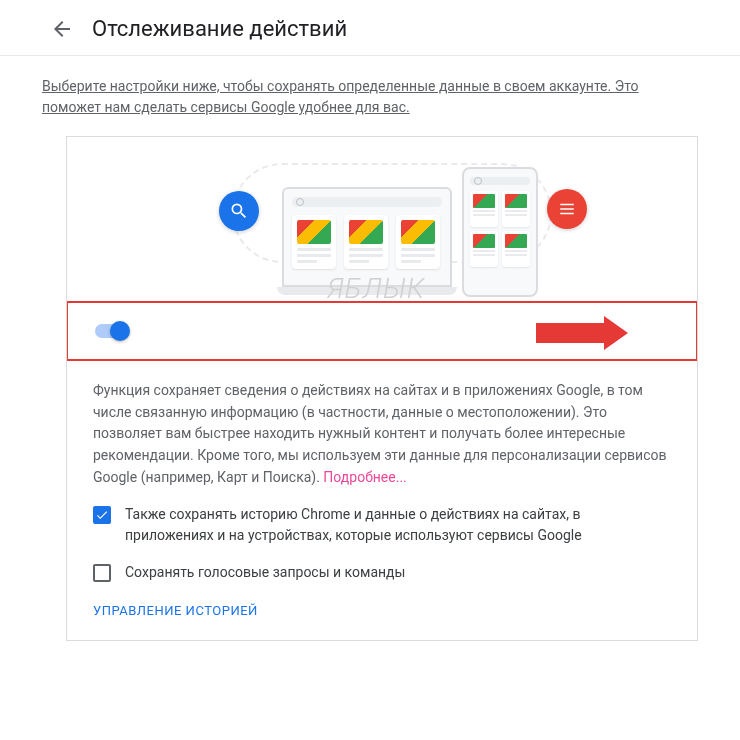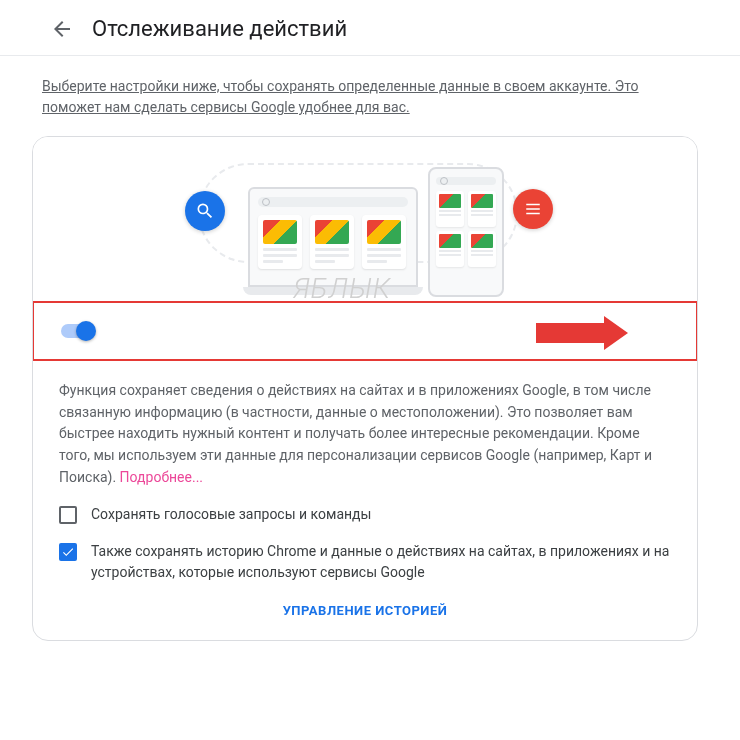--- a/index.html
+++ b/index.html
@@ -27,23 +27,23 @@
     margin-left: 18px;
   }
   .intro {
     padding: 20px 42px 18px 42px;
     font-size: 14px;
     line-height: 1.5;
     color: #5f6368;
     text-decoration: underline;
   }
   .card {
-    margin: 0 42px 24px 32px;
+    margin: 0 42px 24px 66px;
     border: 1px solid #dadce0;
-    border-radius: 16px;
+    border-radius: 0;
     overflow: hidden;
   }
   .illustration {
     height: 165px;
     background: #fff;
     position: relative;
     border-bottom: 1px solid #f1f3f4;
   }
   .dashed-cloud {
     position: absolute;
@@ -152,25 +152,24 @@
   }
   .checkbox.checked { background:#1a73e8; }
   .checkbox.unchecked { border:2px solid #5f6368; }
   .check-label {
     font-size:14px; color:#3c4043; line-height:1.5;
   }
   .manage-link {
     display:block;
     padding: 16px 26px 22px 26px;
     font-size: 13px;
-    font-weight: 700;
+    font-weight: 400;
     letter-spacing: 0.5px;
     color:#1a73e8;
     cursor:pointer;
-    text-align:center;
   }
 </style>
 </head>
 <body>
 
 <div class="header">
   <div class="back-arrow">
     <svg width="24" height="24" viewBox="0 0 24 24">
         <path d="M20 11H7.83l5.59-5.59L12 4l-8 8 8 8 1.41-1.41L7.83 13H20v-2z" fill="#5f6368"></path>
       </svg>
@@ -257,28 +256,28 @@
       <div class="toggle-track"></div>
       <div class="toggle-thumb"></div>
     </div>
   </div>
 
   <div class="description">
     <span>Функция сохраняет сведения о действиях на сайтах и в приложениях Google, в том числе связанную информацию (в частности, данные о местоположении). Это позволяет вам быстрее находить нужный контент и получать более интересные рекомендации. Кроме того, мы используем эти данные для персонализации сервисов Google (например, Карт и Поиска). </span><a>Подробнее...</a>
   </div>
 
   <div class="check-row">
-    <div class="checkbox unchecked"></div>
-    <div class="check-label">Сохранять голосовые запросы и команды</div>
-  </div>
-
-  <div class="check-row">
     <div class="checkbox checked">
       <svg width="14" height="14" viewBox="0 0 24 24">
           <path d="M9 16.17L4.83 12l-1.42 1.41L9 19 21 7l-1.41-1.41z" fill="#fff"></path>
         </svg>
     </div>
     <div class="check-label">Также сохранять историю Chrome и данные о действиях на сайтах, в приложениях и на устройствах, которые используют сервисы Google</div>
   </div>
 
+  <div class="check-row">
+    <div class="checkbox unchecked"></div>
+    <div class="check-label">Сохранять голосовые запросы и команды</div>
+  </div>
+
   <a class="manage-link">УПРАВЛЕНИЕ ИСТОРИЕЙ</a>
 
 </div>
 
 </body></html>

